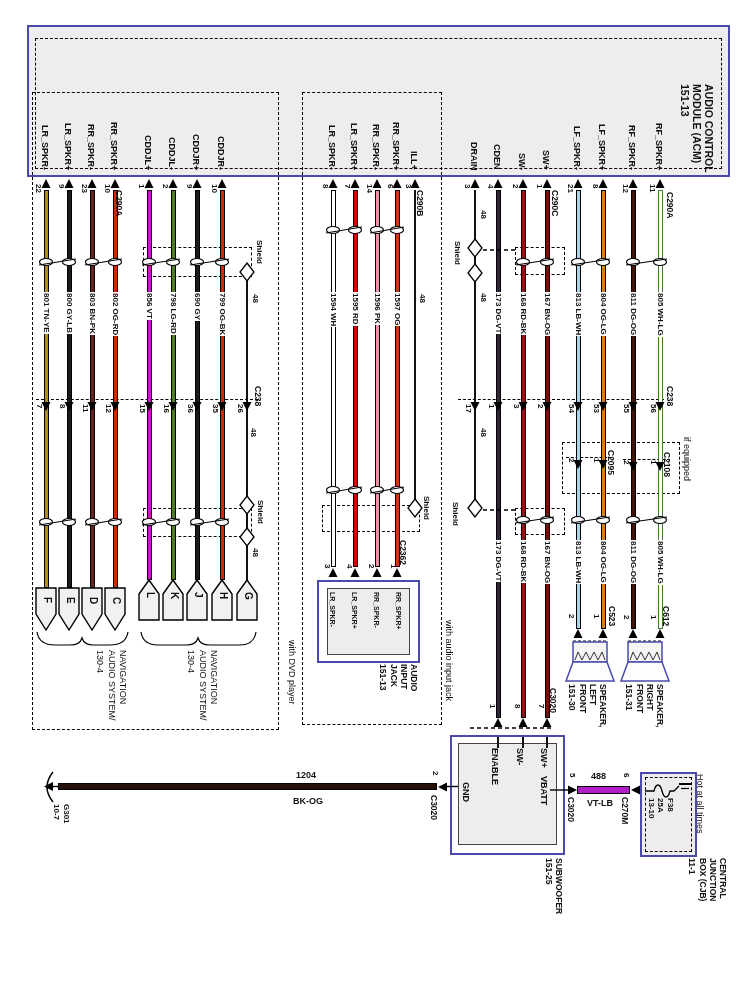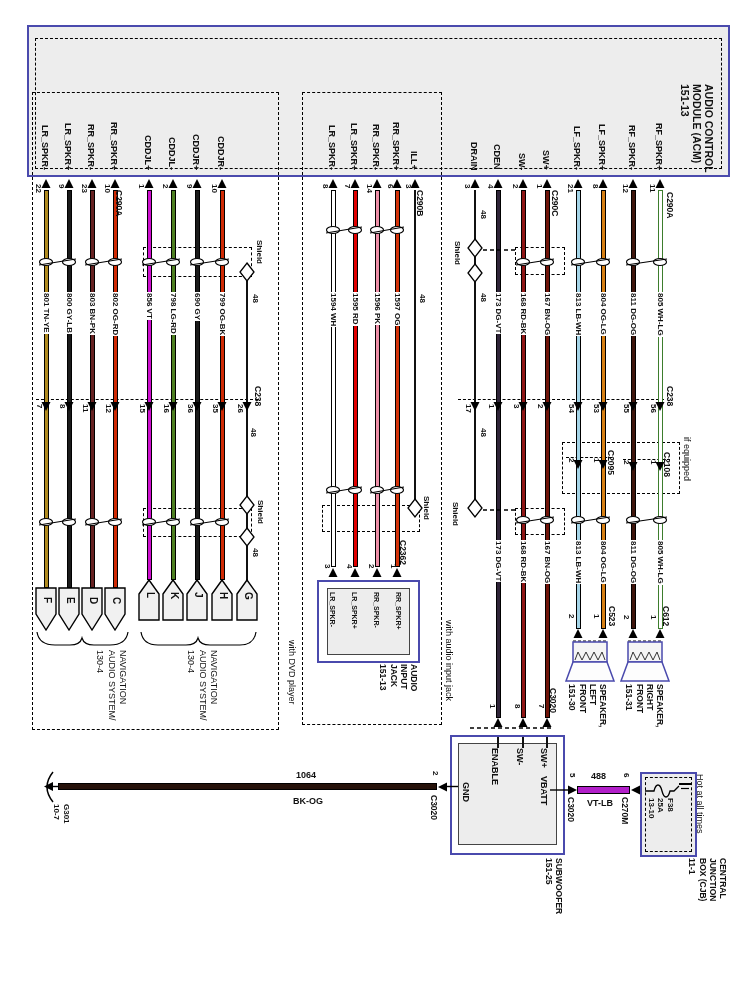--- a/index.html
+++ b/index.html
@@ -542,18 +542,18 @@
   <div class="v conn" style="left:620px;top:797px;">C270M</div>
   <div class="v" style="right:61px;top:798px;font-size:8px;font-weight:700;">F38
 25A
 13-10</div>
   <div class="v note" style="left:694px;top:774px;">Hot at all times</div>
   <div class="v" style="right:8px;top:858px;font-weight:700;">CENTRAL
 JUNCTION
 BOX (CJB)
 11-1</div>
 
-  <div class="h" style="left:296px;top:770px;font-weight:700;">1064</div>
+  <div class="h" style="left:296px;top:770px;font-weight:700;">1204</div>
   <div class="h" style="left:293px;top:796px;font-weight:700;">BK-OG</div>
   <div class="v" style="right:665px;top:804px;font-size:8px;font-weight:700;">G301
 10-7</div>
 
 </div>
 
 </body></html>

